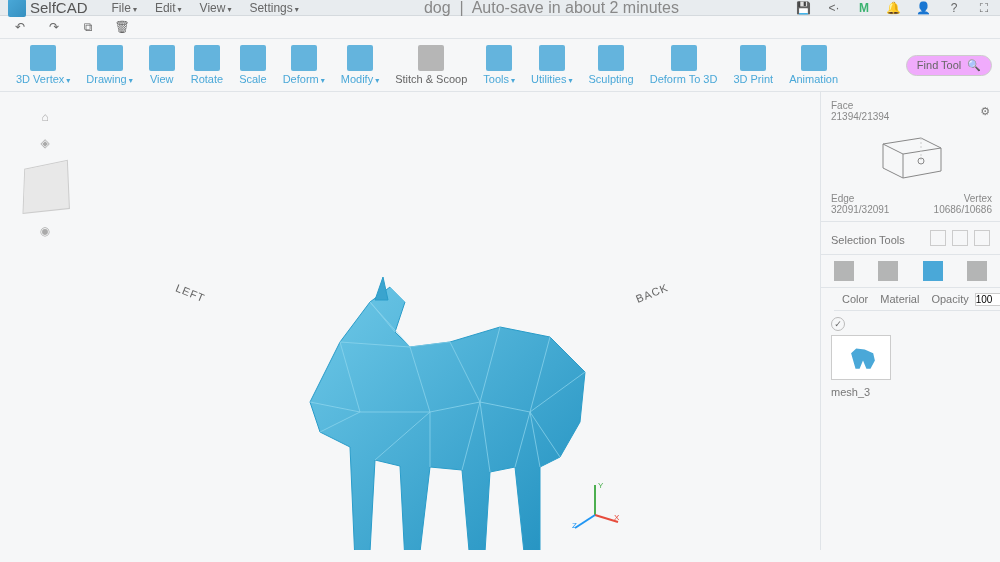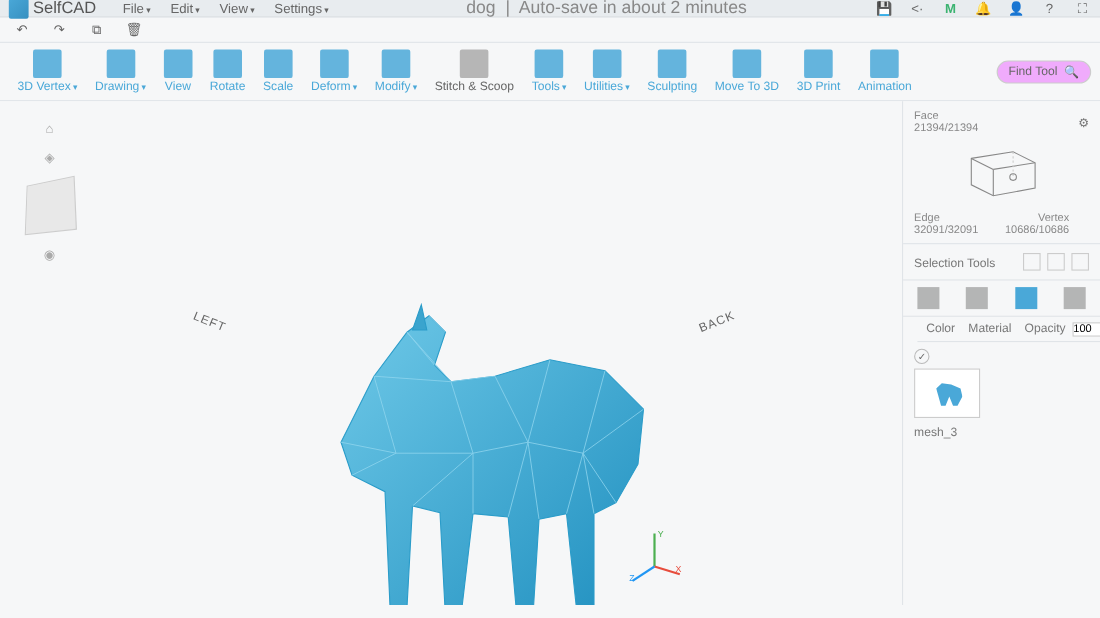--- a/index.html
+++ b/index.html
@@ -145,21 +145,21 @@
   <div class="tool-item">
       <div class="tool-icon"></div>
       <span class="tool-label"><span>Utilities</span><span class="caret">▾</span></span>
     </div>
   <div class="tool-item">
       <div class="tool-icon"></div>
       <span class="tool-label">Sculpting</span>
     </div>
   <div class="tool-item">
       <div class="tool-icon"></div>
-      <span class="tool-label">Move To 3D</span>
+      <span class="tool-label">Deform To 3D</span>
     </div>
   <div class="tool-item">
       <div class="tool-icon"></div>
       <span class="tool-label">3D Print</span>
     </div>
   <div class="tool-item">
       <div class="tool-icon"></div>
       <span class="tool-label">Animation</span>
     </div>
   <div class="find-tool">
@@ -244,21 +244,21 @@
         <span style="cursor:pointer">⚙</span>
       </div>
       <svg class="wire-box-svg" width="80" height="55">
         <polygon points="12,18 50,12 70,22 70,45 32,52 12,42" fill="none" stroke="#888"></polygon>
         <line x1="12" y1="18" x2="32" y2="28" stroke="#888"></line>
           <line x1="32" y1="28" x2="70" y2="22" stroke="#888"></line>
         <line x1="32" y1="28" x2="32" y2="52" stroke="#888"></line>
           <line x1="50" y1="12" x2="50" y2="35" stroke="#ccc" stroke-dasharray="2"></line>
         <circle cx="50" cy="35" r="3" fill="none" stroke="#888"></circle>
       </svg>
-      <div style="display:flex; justify-content:space-between; position:absolute; left:10px; right:28px; bottom:6px;">
+      <div style="display:flex; justify-content:space-between; position:absolute; left:10px; right:8px; bottom:6px;">
         <div>
           <div class="stat-label">Edge</div>
           <div class="stat-label">32091/32091</div>
         </div>
         <div style="text-align:right;">
           <div class="stat-label">Vertex</div>
           <div class="stat-label">10686/10686</div>
         </div>
       </div>
     </div>

